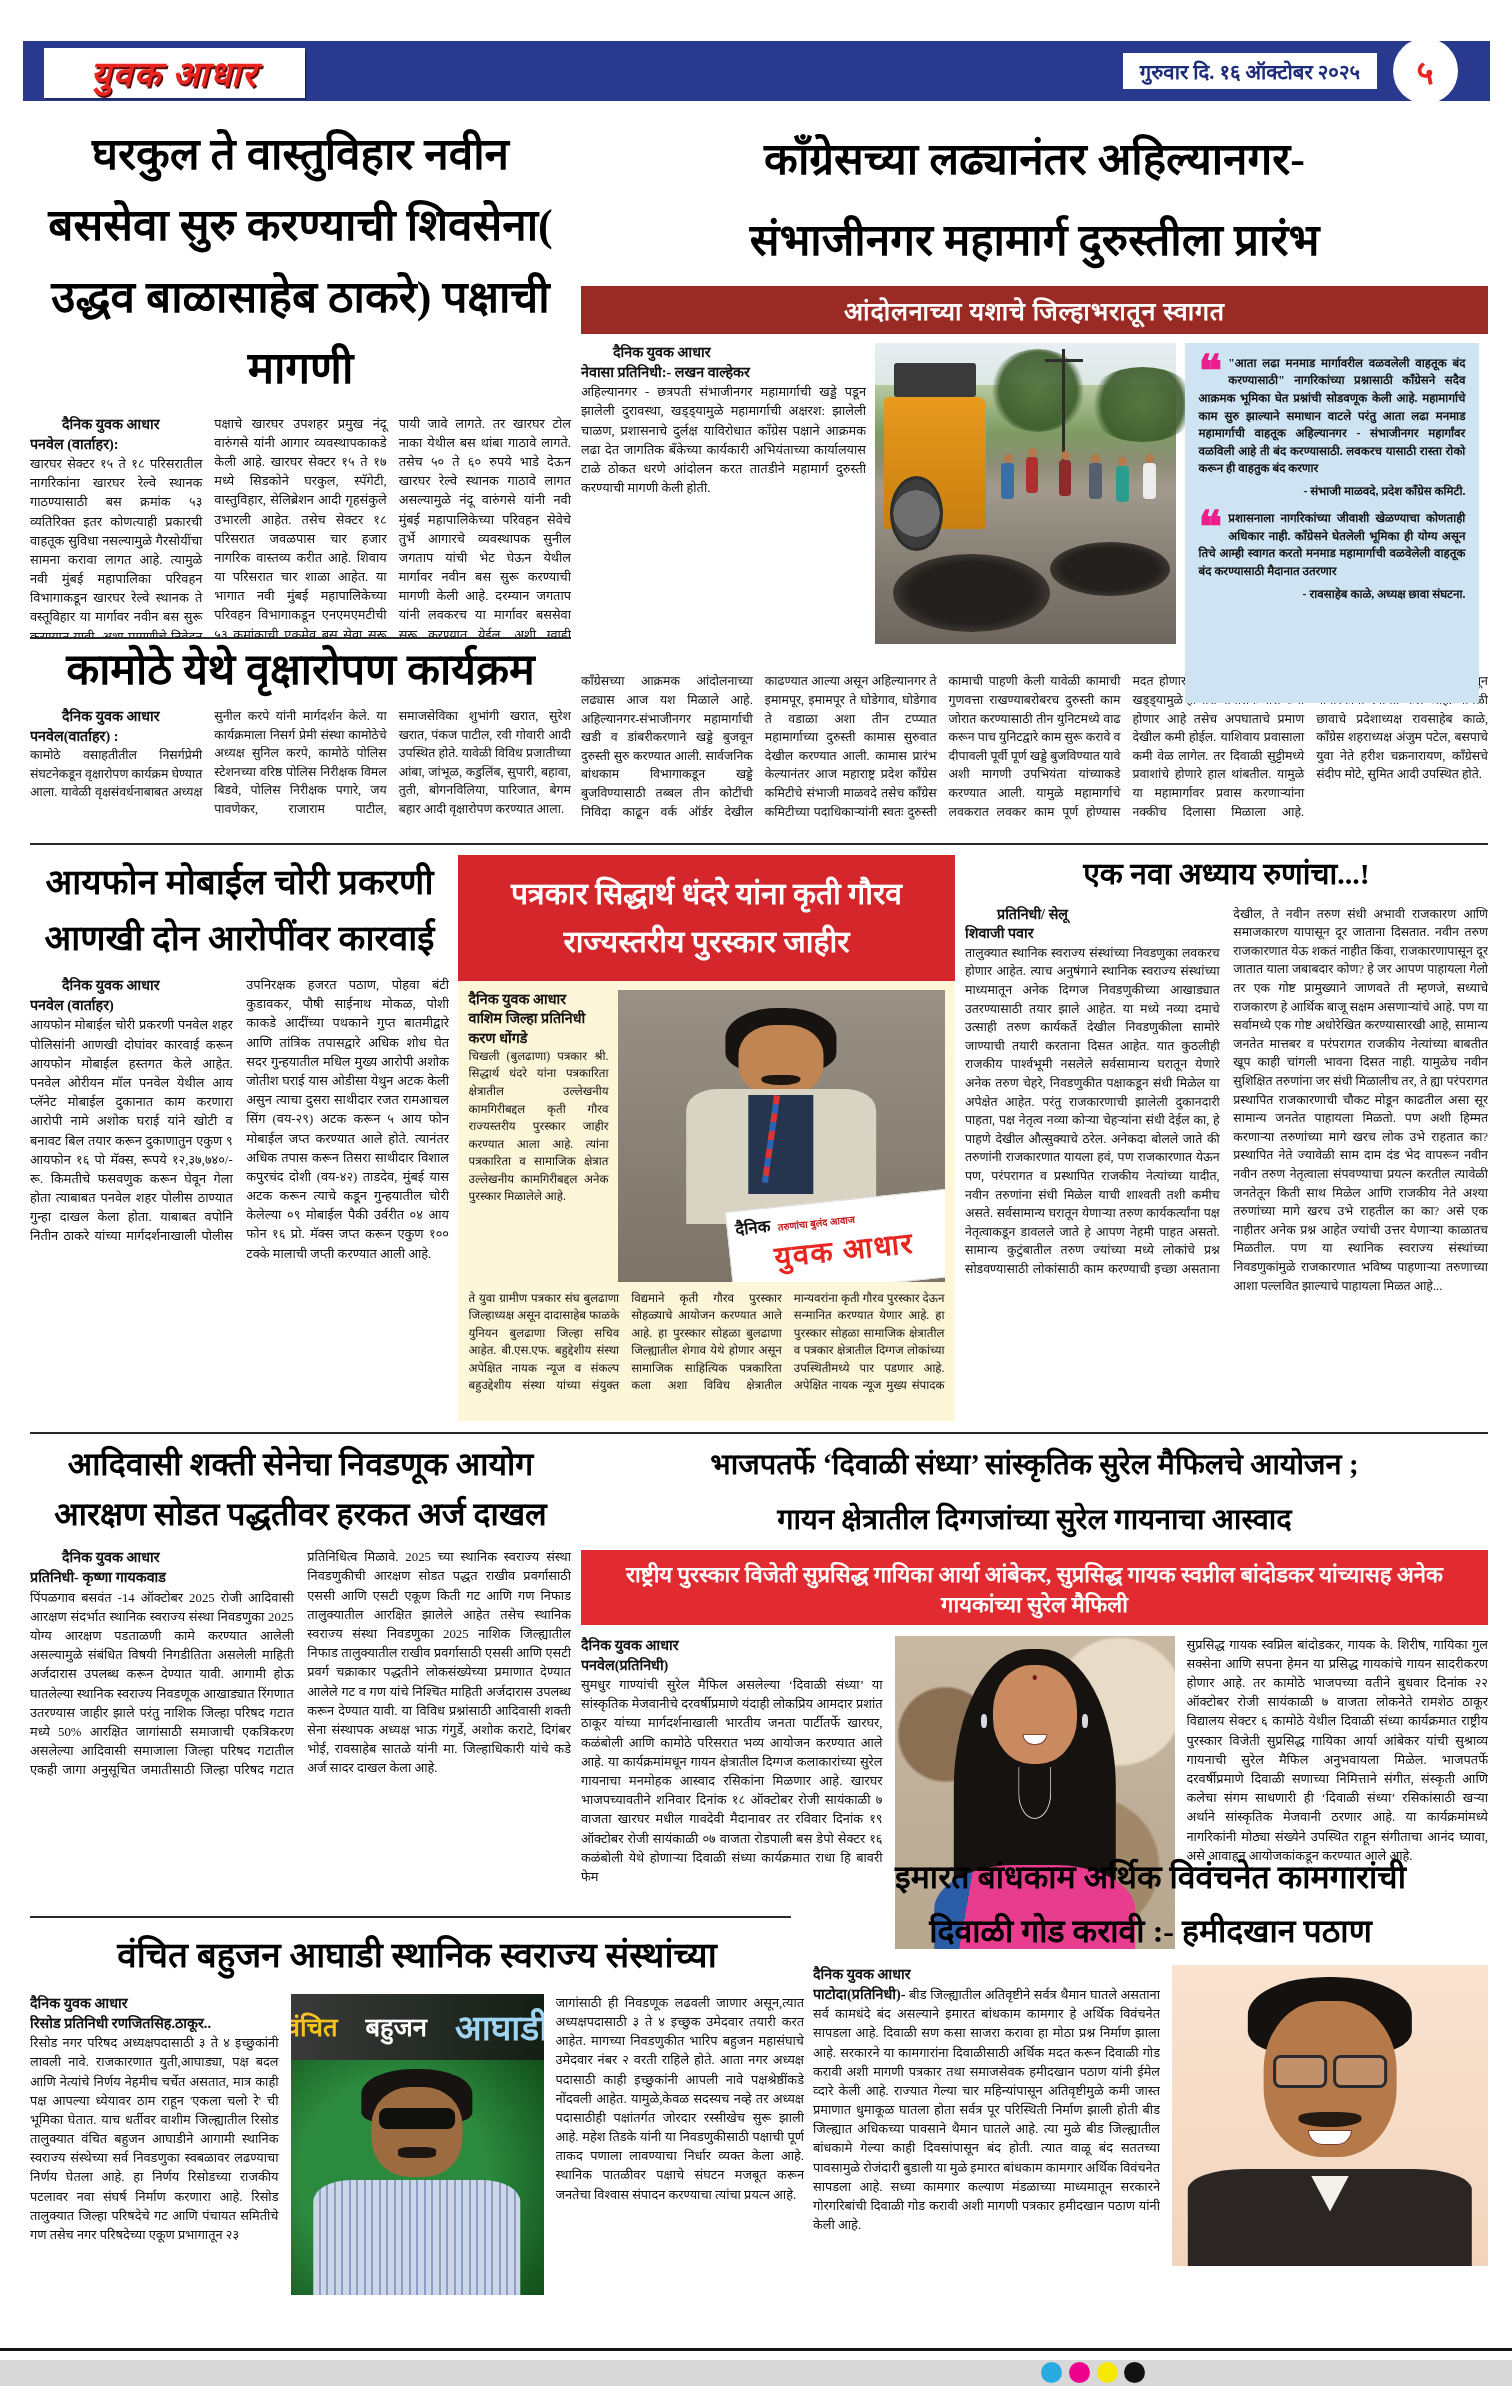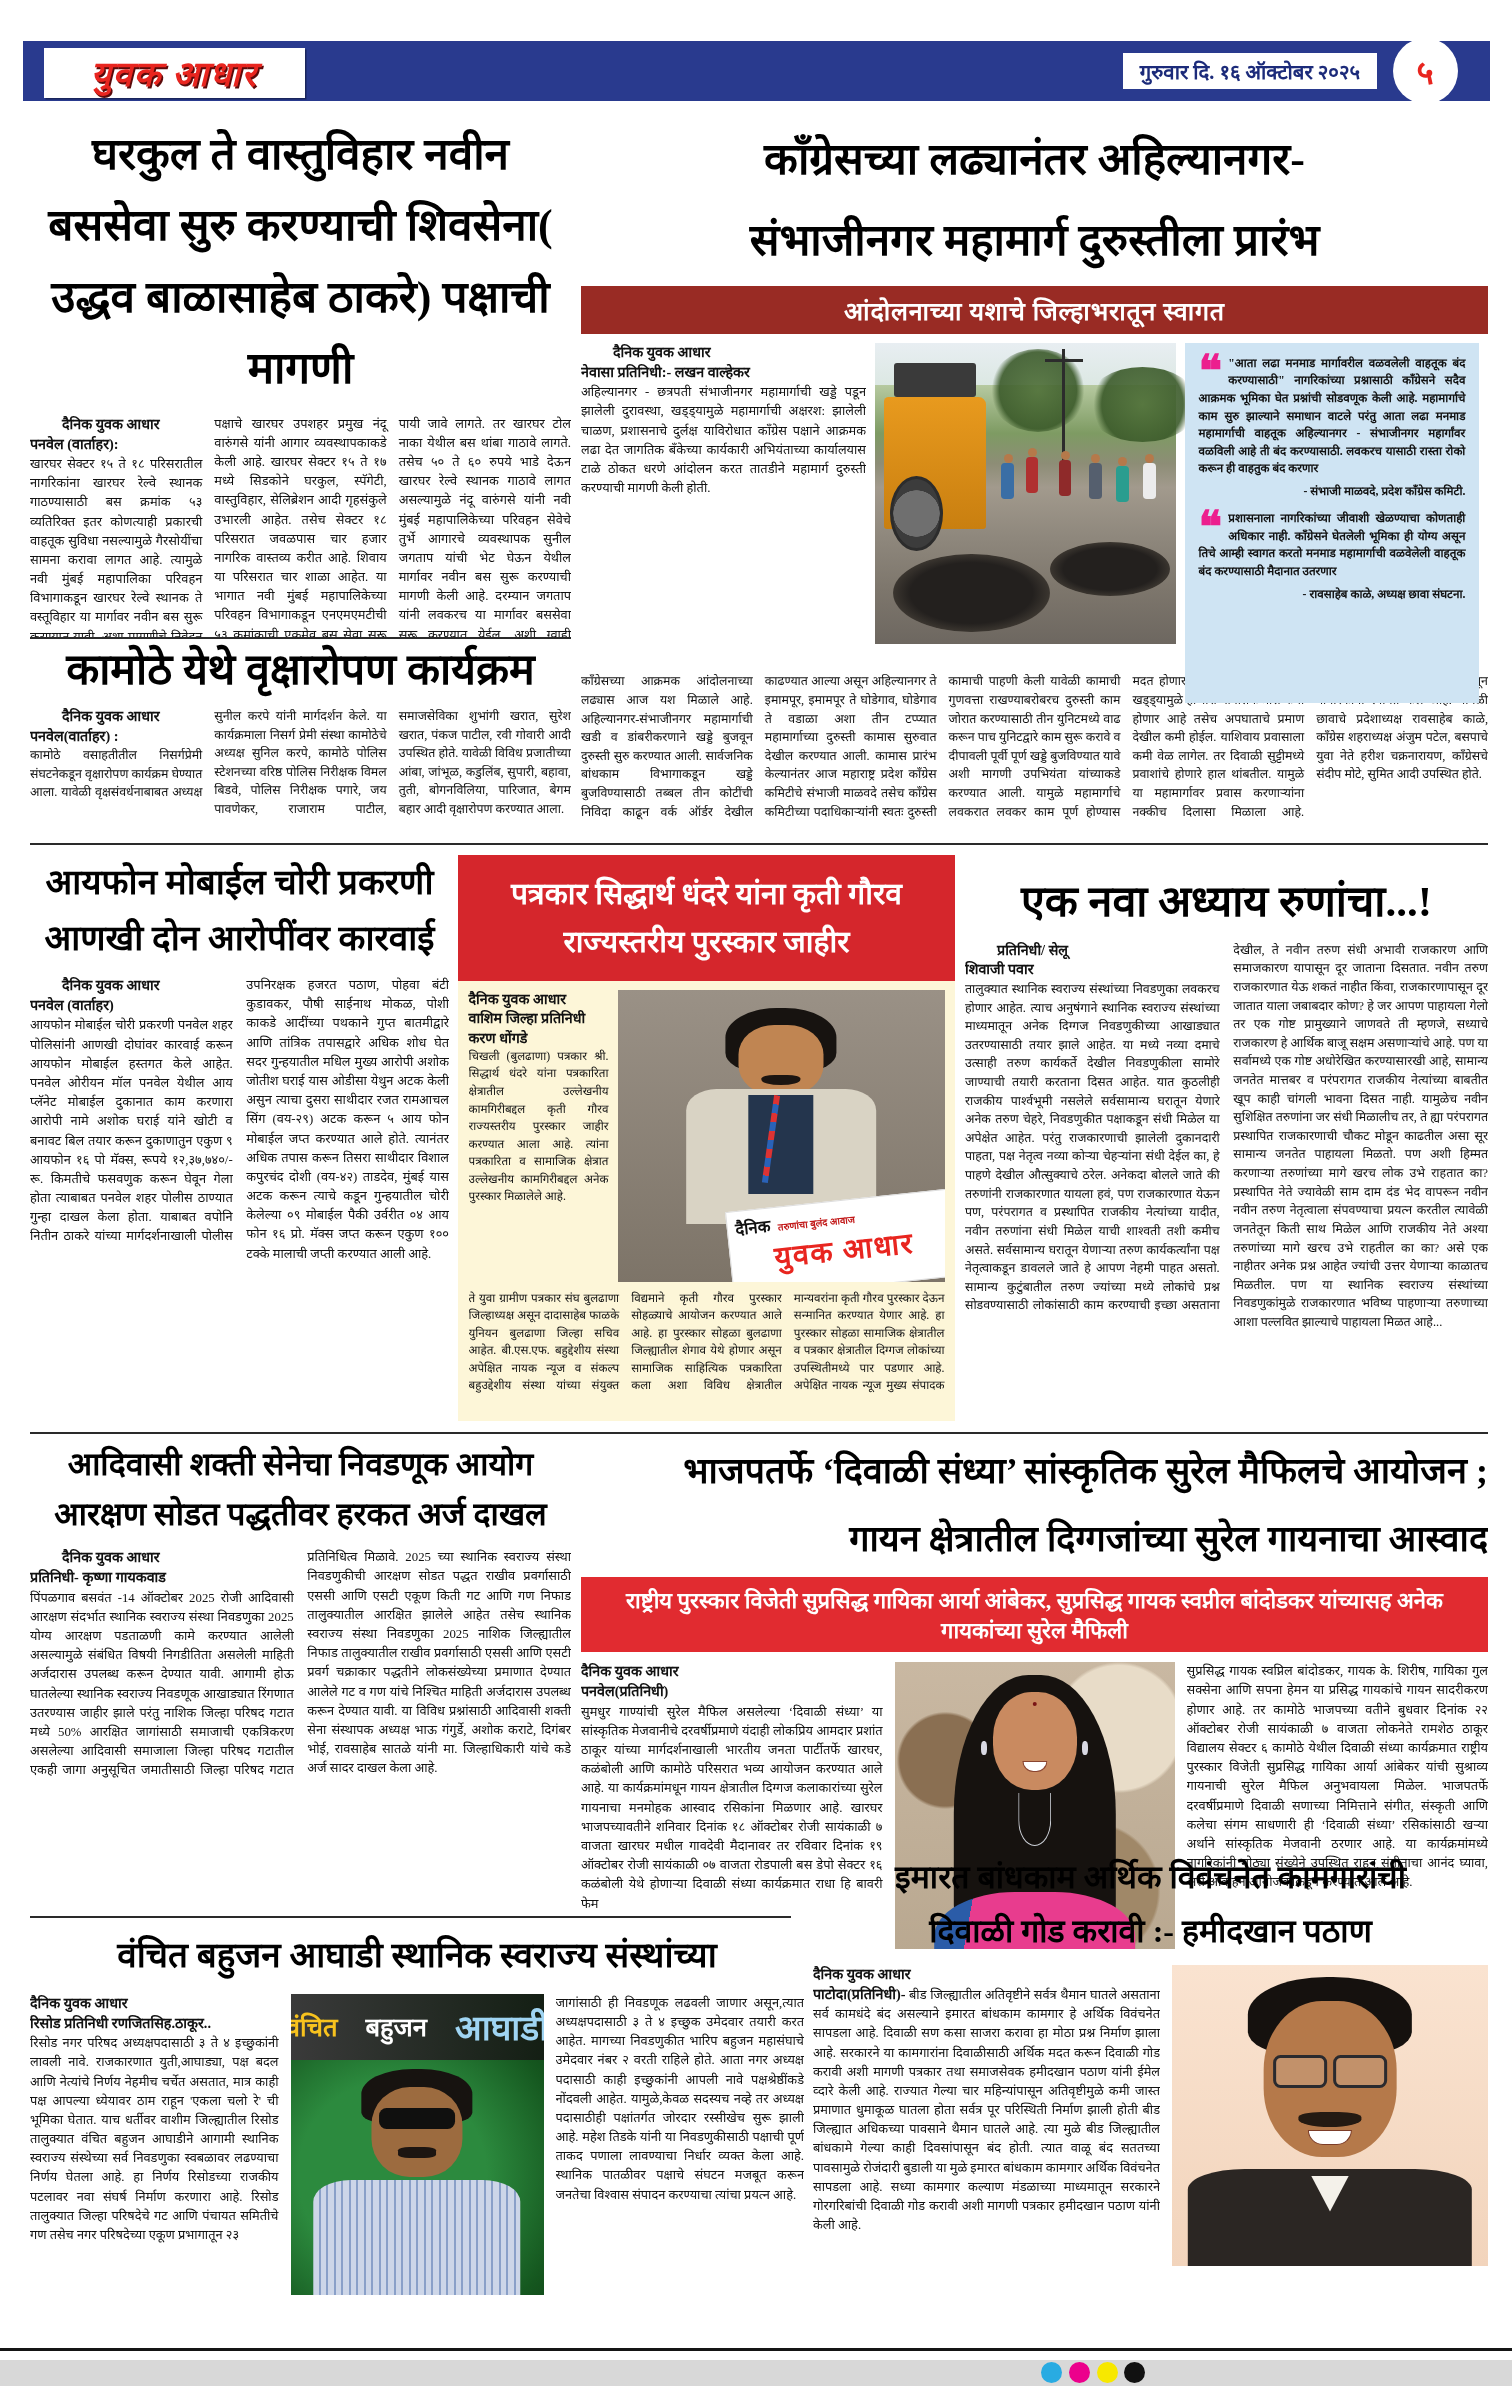--- a/index.html
+++ b/index.html
@@ -83,31 +83,31 @@
   .aw-podium { position:absolute; right:-4%; bottom:-2%; width:70%; height:30%; background:#fff; transform:rotate(-6deg); border:0.8px solid #ddd; padding:4.5px 7.5px; }
   .pod-top { display:flex; gap:7.5px; align-items:baseline; }
   .pod-dainik { font-weight:bold; font-size:16.6px; color:#111; }
   .pod-tag { font-weight:bold; font-size:9.8px; color:#c21a1a; }
   .pod-brand { font-weight:bold; font-size:29px; color:#e8251f; text-align:center; letter-spacing:1.5px; }
   .award-bottom { margin-top:7.5px; }
   .award-bottom .bt { font-size:11.7px; height:120px; overflow:hidden; }
 
   
   .sec-chapter { left:965px; top:855px; width:523px; height:571px; }
-  .sec-chapter .hl { font-size:43px; line-height:1.25; margin-bottom:12px;margin-top:20px; }
+  .sec-chapter .hl { font-size:30px; line-height:1.25; margin-bottom:12px; }
   .sec-chapter .bt { height:482px; overflow:hidden; font-size:12.4px; }
 
   
   .sec-adivasi { left:30px; top:1440px; width:541px; height:468px; }
   .sec-adivasi .hl { font-size:32px; line-height:1.55; margin-bottom:9px; }
   .sec-adivasi .bt { height:331px; overflow:hidden; }
 
   
   .sec-diwali { left:581px; top:1437px; width:907px; height:512px; }
-  .sec-diwali .hl { font-size:36px; line-height:1.9;text-align:right; }
+  .sec-diwali .hl { font-size:29px; line-height:1.9; }
   .red-strip { background:#e12b30; color:#fff; font-weight:bold; font-size:22px; text-align:center; padding:7.5px 3px; margin-top:3px; }
   .diwali-row { display:flex; gap:12px; margin-top:10.5px; height:328px; }
   .diwali-col { flex:1; overflow:hidden; }
   .photo-woman { position:relative; width:280px; height:328px; background:
       radial-gradient(circle at 18% 30%, #8a6f52 0 14%, transparent 15%),
       radial-gradient(circle at 80% 20%, #e8dcc8 0 18%, transparent 19%),
       radial-gradient(circle at 70% 70%, #a08868 0 22%, transparent 23%),
       linear-gradient(#c9b8a2,#b7a68e); overflow:hidden; }
   .wm-hair { position:absolute; left:50%; top:4%; width:58%; height:92%; transform:translateX(-50%); background:#16120f; border-radius:46% 46% 24% 24%; }
   .wm-face { position:absolute; left:50%; top:9%; width:30%; height:30%; transform:translateX(-50%); background:#c98a60; border-radius:46%; }

